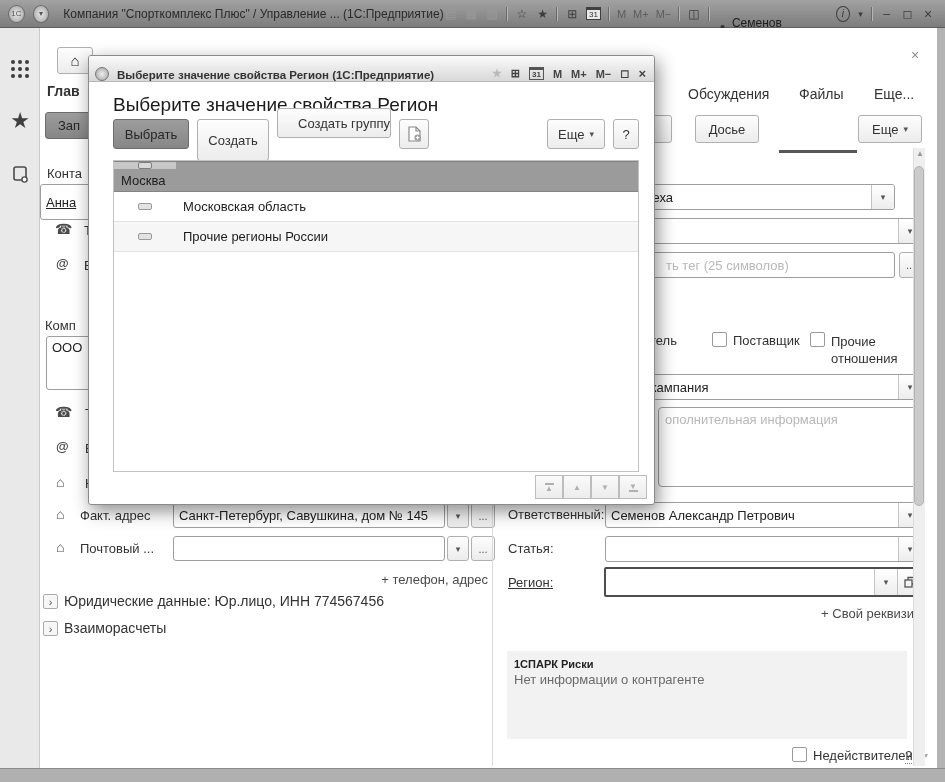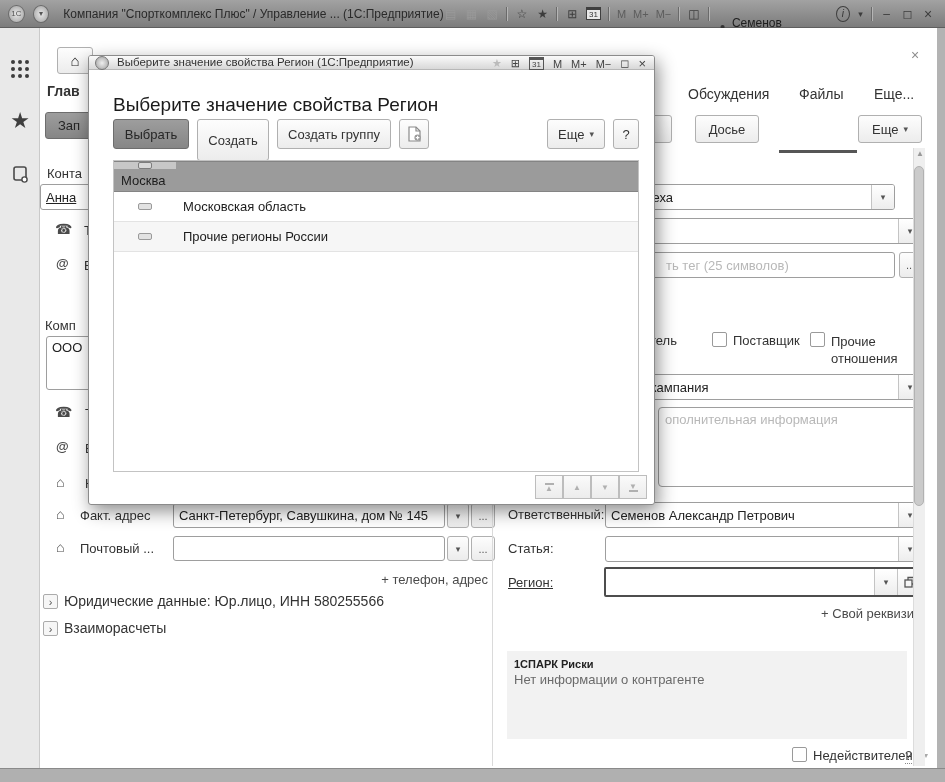--- a/index.html
+++ b/index.html
@@ -46,23 +46,23 @@
   .sqbtn{display:flex;align-items:center;justify-content:center;background:linear-gradient(#fdfdfd,#ececec);
     border:1px solid #b0b0b0;border-radius:3px;font-size:11px;color:#555;}
   .cb{width:15px;height:15px;border:1px solid #9a9a9a;border-radius:2px;background:#fff;}
   .exp{width:15px;height:15px;border:1px solid #ababab;border-radius:2px;background:#f6f6f6;
     display:flex;align-items:center;justify-content:center;font-size:11px;color:#555;}
   .link{font-size:13px;color:#4a4a4a;}
   .icon-g{color:#4a4a4a;}
   
   .dialog{left:88px;top:55px;width:567px;height:450px;background:#fff;border:1px solid #8b8b8b;
     border-radius:3px;box-shadow:3px 6px 18px rgba(0,0,0,0.45);z-index:10;}
-  .dlg-titlebar{left:0;top:0;width:100%;height:14px;border-radius:2px 2px 0 0;
+  .dlg-titlebar{left:0;top:0;width:100%;height:26px;border-radius:2px 2px 0 0;
     background:linear-gradient(#fafafa,#d8d8d8);border-bottom:1px solid #b7b7b7;
-    display:flex;align-items:flex-start;}
+    display:flex;align-items:flex-end;font-weight:bold;}
   .dlg-title{font-size:11.5px;color:#333;margin-left:8px;white-space:nowrap;}
   .dlg-tbicons{margin-left:auto;display:flex;align-items:center;gap:9px;padding-right:8px;}
   .dlg-tbic{font-size:11px;color:#444;}
   .dlg-heading{font-size:19px;color:#1b1b1b;}
   .list-row{display:flex;align-items:stretch;height:29px;border-bottom:1px solid #e3e3e3;background:#fff;}
   .list-row .icell{width:62px;display:flex;align-items:center;justify-content:center;}
   .list-row .tcell{flex:1;display:flex;align-items:center;font-size:13px;color:#1c1c1c;padding-left:7px;}
   .row-sel{background:#9b9b9b;border-top:1px solid #848484;border-bottom:1px solid #848484;flex-direction:column;}
   .row-sel .icell{background:#c7c7c7;}
   .row-alt{background:#f6f6f6;}
@@ -152,21 +152,21 @@
 
   <div class="abs btn" style="left:57px;top:47px;width:36px;height:27px;font-size:15px;color:#222;">
     <span>⌂</span>
   </div>
 
   <span class="abs lbl" style="left:47px;top:83px;width:41px;font-weight:bold;font-size:14px;">Глав</span>
   <div class="abs btn btn-dark" style="left:45px;top:112px;width:60px;height:27px;justify-content:flex-start;padding-left:12px;">
     <span>Зап</span>
   </div>
   <span class="abs lbl" style="left:47px;top:166px;width:41px;">Конта</span>
-  <input class="abs inp" style="left: 40px; top: 184px; width: 55px; height: 26px; text-decoration: underline;" value="Анна">
+  <input class="abs inp" style="left: 40px; top: 184px; width: 55px; height: 36px; text-decoration: underline;" value="Анна">
   <span class="abs icon-g" style="left:55px;top:221px;font-size:14px;">☎</span>
   <span class="abs lbl" style="left:84px;top:223px;width:5px;">Т</span>
   <span class="abs icon-g" style="left:56px;top:256px;font-size:13px;font-weight:bold;">@</span>
   <span class="abs lbl" style="left:84px;top:258px;width:6px;">Е</span>
   <span class="abs lbl" style="left:45px;top:318px;width:43px;">Комп</span>
   <div class="abs inp" style="left:46px;top:336px;width:56px;height:54px;padding:3px 5px;">
     <span>ООО</span>
   </div>
   <span class="abs icon-g" style="left:55px;top:404px;font-size:14px;">☎</span>
   <span class="abs lbl" style="left:85px;top:406px;width:5px;">Т</span>
@@ -193,21 +193,21 @@
     </div>
   <div class="abs sqbtn" style="left:471px;top:536px;width:24px;height:25px;">
       <span>...</span>
     </div>
 
   <span class="abs link" style="left:380px;top:572px;width:108px;text-align:right;">+ телефон, адрес</span>
 
   <div class="abs exp" style="left:43px;top:594px;">
       <span>›</span>
     </div>
-  <span class="abs lbl" style="left:64px;top:593px;font-size:14px;">Юридические данные: Юр.лицо, ИНН 580255566</span>
+  <span class="abs lbl" style="left:64px;top:593px;font-size:14px;">Юридические данные: Юр.лицо, ИНН 774567456</span>
   <div class="abs exp" style="left:43px;top:621px;">
       <span>›</span>
     </div>
   <span class="abs lbl" style="left:64px;top:620px;font-size:14px;">Взаиморасчеты</span>
 
   <div class="abs" style="left:492px;top:83px;width:1px;height:683px;background:#dadada;"></div>
 
   <span class="abs tab" style="left:688px;top:86px;">Обсуждения</span>
   <span class="abs tab" style="left:799px;top:86px;">Файлы</span>
   <span class="abs tab" style="left:874px;top:86px;">Еще...</span>
@@ -314,21 +314,21 @@
     </div>
 
     <div class="abs dlg-heading" style="left:24px;top:38px;">Выберите значение свойства Регион</div>
 
     <div class="abs btn btn-dark" style="left:24px;top:63px;width:76px;height:30px;">
       <span>Выбрать</span>
     </div>
     <div class="abs btn" style="left:108px;top:63px;width:72px;height:42px;">
       <span>Создать</span>
     </div>
-    <div class="abs btn" style="left:188px;top:63px;width:114px;height:30px;">
+    <div class="abs btn" style="left:188px;top:52px;width:114px;height:30px;justify-content:flex-end;">
       <span>Создать группу</span>
     </div>
     <div class="abs btn" style="left:310px;top:63px;width:30px;height:30px;">
       <svg width="15" height="16" viewBox="0 0 15 16">
         <path d="M2 1 h7 l4 4 v10 h-11 z" fill="#fff" stroke="#8a8a8a" stroke-width="1.2"></path>
         <path d="M9 1 v4 h4" fill="none" stroke="#8a8a8a" stroke-width="1.2"></path>
         <circle cx="10.6" cy="11.6" r="3.2" fill="#9a9a9a"></circle>
         <path d="M10.6 9.8 v3.6 M8.8 11.6 h3.6" stroke="#fff" stroke-width="1.2"></path>
       </svg>
     </div>

